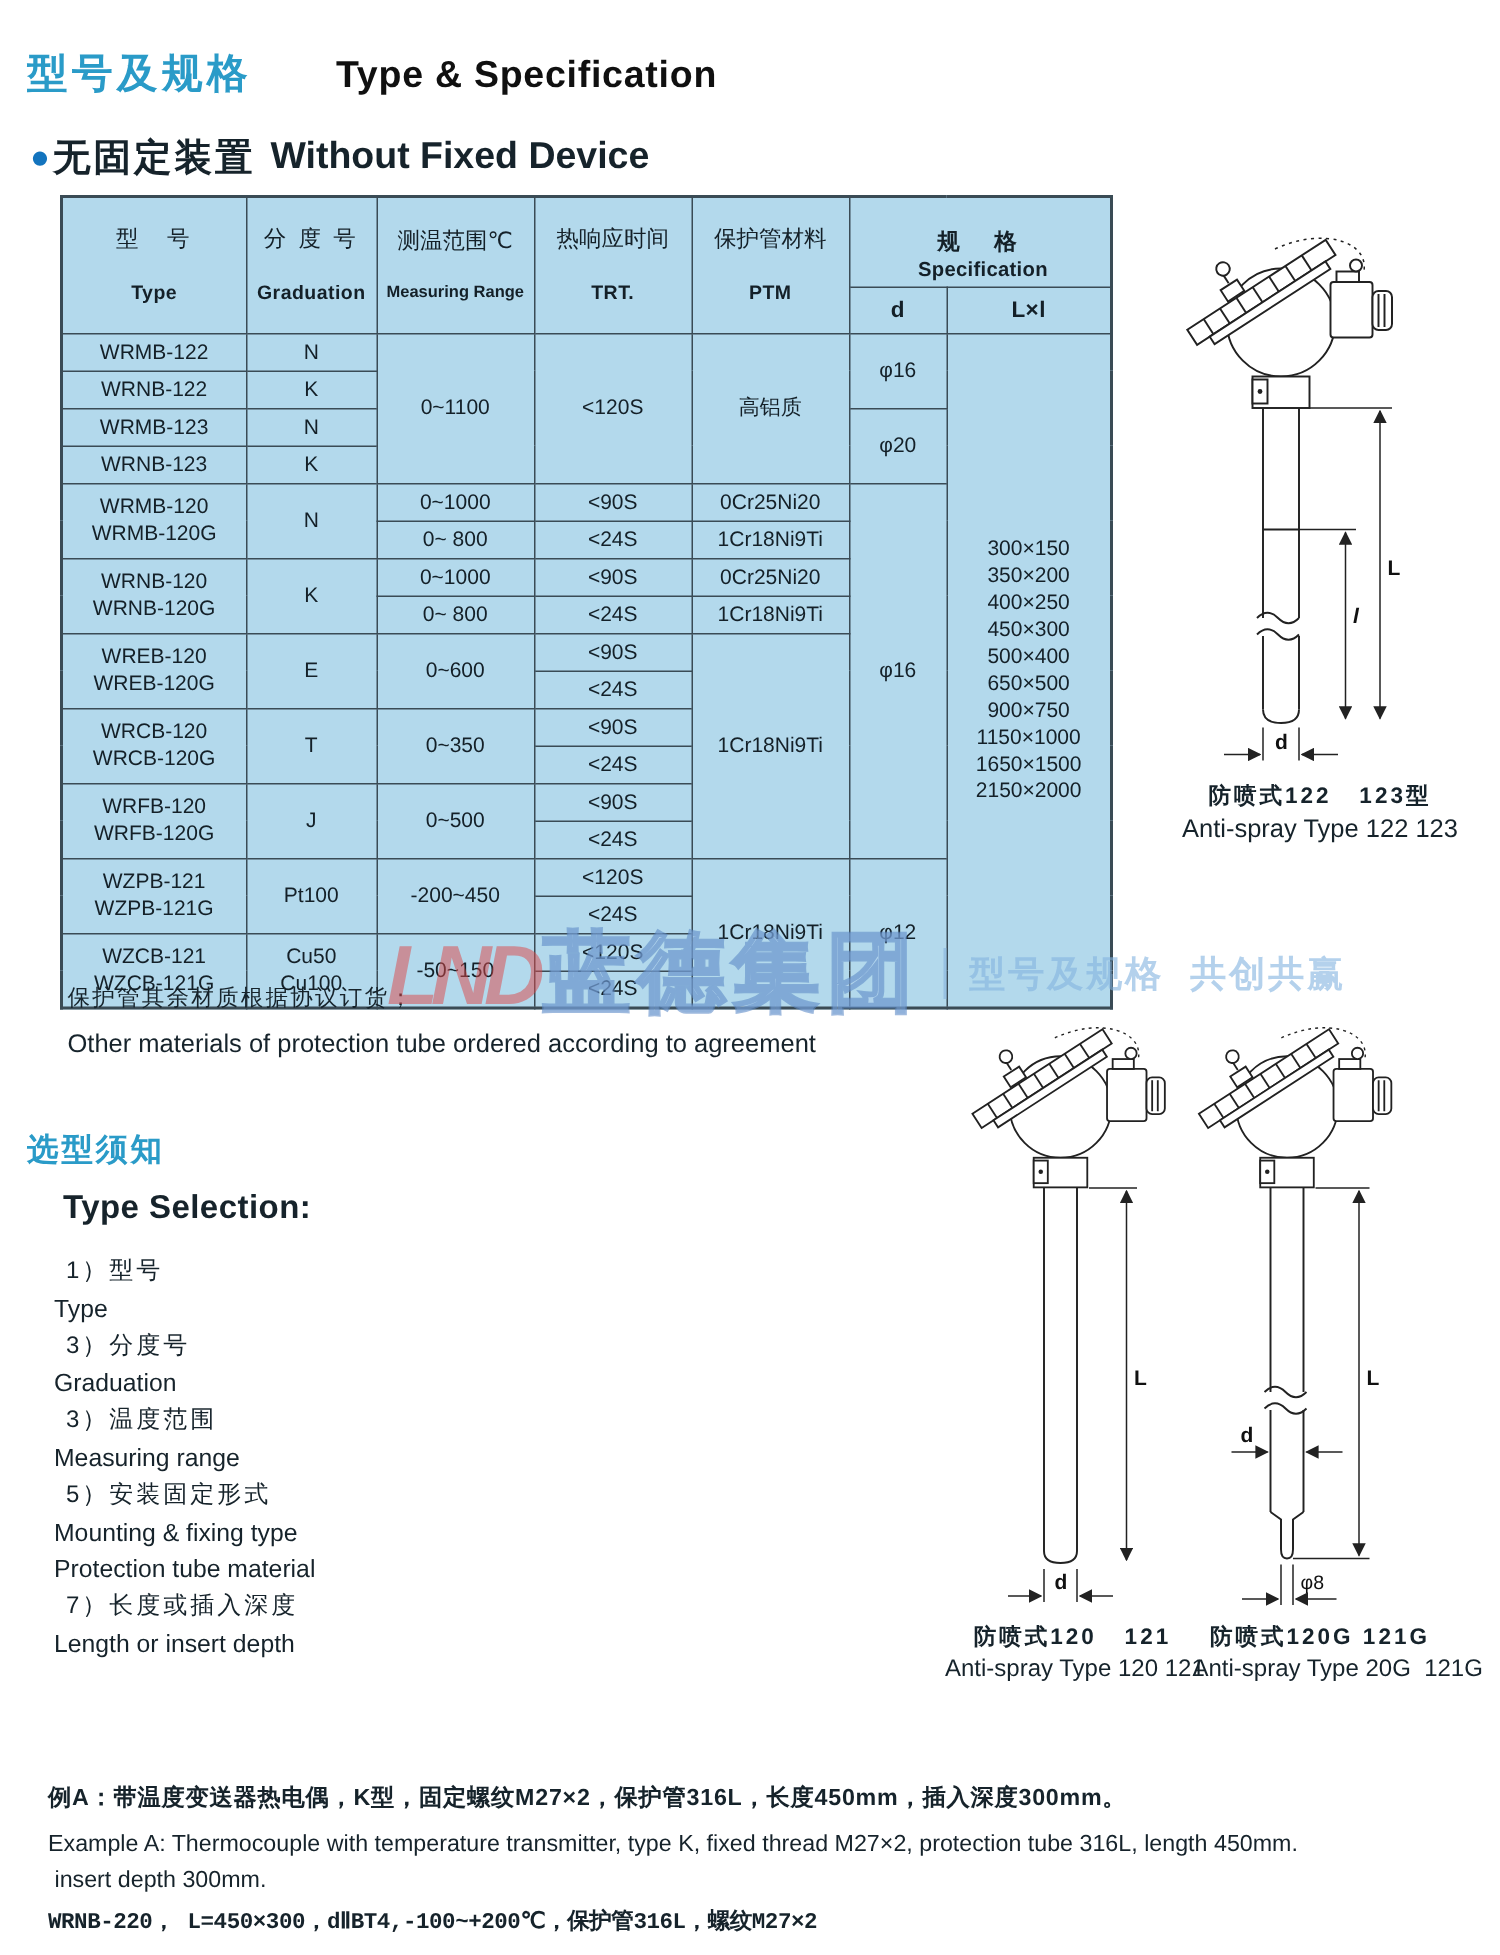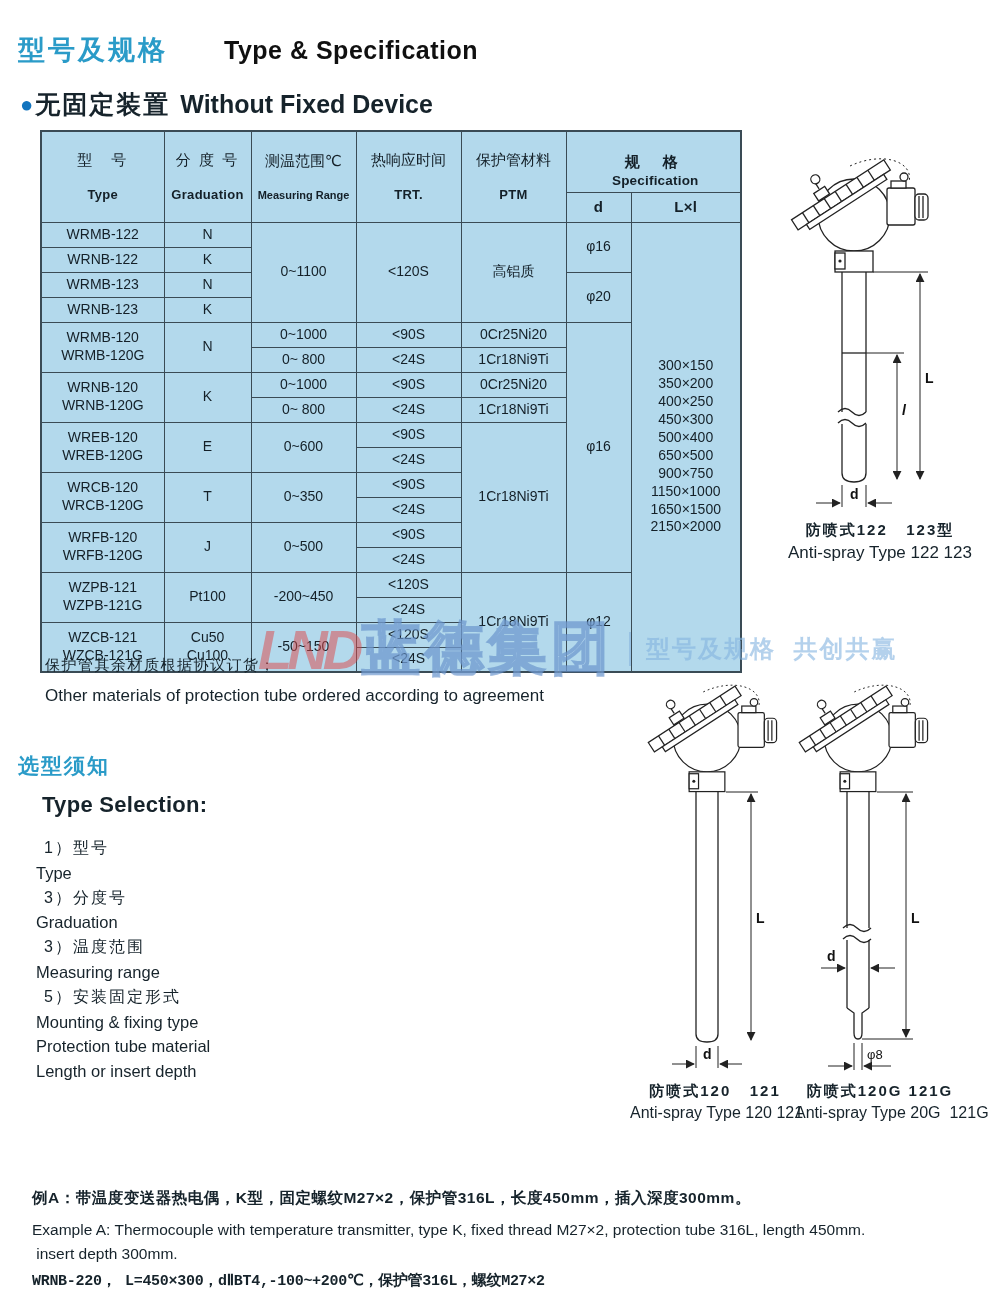--- a/index.html
+++ b/index.html
@@ -297,20 +297,21 @@
 <div class="abs sel-list">
   <div class="sel-zh">1）型号</div>
   <div class="sel-en">Type</div>
   <div class="sel-zh">3）分度号</div>
   <div class="sel-en">Graduation</div>
   <div class="sel-zh">3）温度范围</div>
   <div class="sel-en">Measuring range</div>
   <div class="sel-zh">5）安装固定形式</div>
   <div class="sel-en">Mounting &amp; fixing type</div>
   <div class="sel-en">Protection tube material</div>
+  <div class="sel-zh">7）长度或插入深度</div>
   <div class="sel-en">Length or insert depth</div>
 </div>
 
 <div class="abs ex-zh">例A：带温度变送器热电偶，K型，固定螺纹M27×2，保护管316L，长度450mm，插入深度300mm。</div>
 <div class="abs ex-en1">Example A: Thermocouple with temperature transmitter, type K, fixed thread M27×2, protection tube 316L, length 450mm.</div>
 <div class="abs ex-en2"> insert depth 300mm.</div>
 <div class="abs ex-code">WRNB-220，  L=450×300，dⅡBT4,-100~+200℃，保护管316L，螺纹M27×2</div>
 
 <div class="diag" style="left:765px;top:135px;width:230px;">
   <svg width="230" height="380" viewBox="0 0 230 380">

